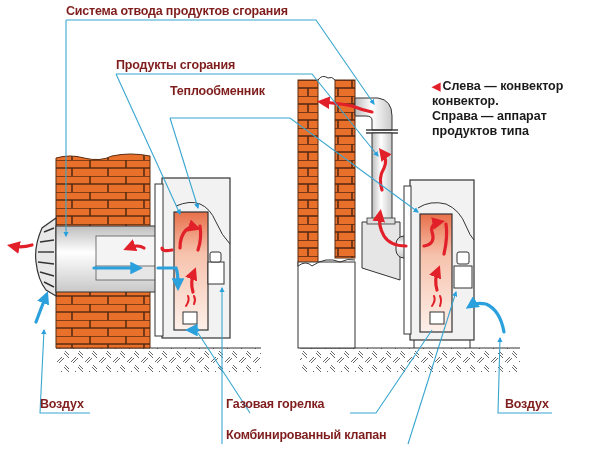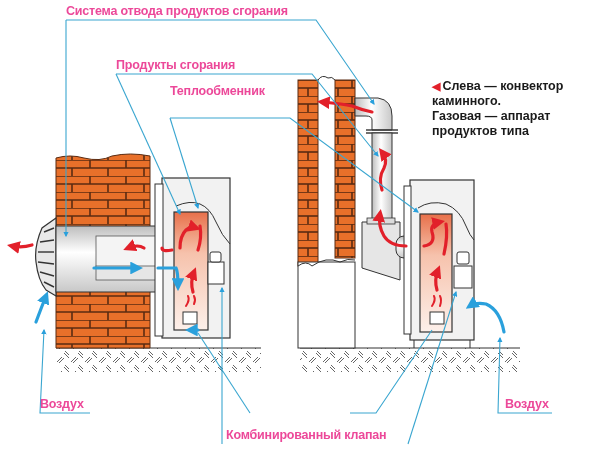--- a/index.html
+++ b/index.html
@@ -1,18 +1,18 @@
 <!DOCTYPE html>
 <html><head>
 <meta charset="utf-8">
 <style>
   html, body { margin: 0; padding: 0; background: #ffffff; }
   #stage { position: relative; width: 600px; height: 460px; overflow: hidden; background: #fff; font-family: "Liberation Sans", sans-serif; }
   svg#diagram { position: absolute; left: 0; top: 0; }
-  .lbl { position: absolute; font-family: "Liberation Sans", sans-serif; font-weight: bold; font-size: 12.5px; color: #ec4899; white-space: nowrap; letter-spacing: -0.2px; }
+  .lbl { position: absolute; font-family: "Liberation Sans", sans-serif; font-weight: bold; font-size: 12.5px; color: #7f1d1d; white-space: nowrap; letter-spacing: -0.2px; }
   .note { position: absolute; font-family: "Liberation Sans", sans-serif; font-weight: bold; font-size: 12.5px; color: #1a1a1a; line-height: 15px; margin-left: 8px; }
   .note .tri { color: #e2202a; font-size: 11px; margin-right: 2px; }
 </style>
 </head>
 <body>
 
 <div id="stage">
   <svg id="diagram" width="600" height="460" viewBox="0 0 600 460">
     <defs>
       <pattern id="bricks" width="36" height="16" patternUnits="userSpaceOnUse">
@@ -170,22 +170,23 @@
       <path d="M408 444 L456 292" marker-end="url(#arrLead)"></path>
 
       <path d="M552 413 L498 413 L500 338" marker-end="url(#arrLead)"></path>
     </g>
   </svg>
 
   <div class="lbl" style="left:66px; top:4px;">Система отвода продуктов сгорания</div>
   <div class="lbl" style="left:116px; top:58px;">Продукты сгорания</div>
   <div class="lbl" style="left:170px; top:84px;">Теплообменник</div>
   <div class="lbl" style="left:40px; top:397px;">Воздух</div>
+  <div class="lbl" style="left:226px; top:397px;">Газовая горелка</div>
   <div class="lbl" style="left:505px; top:397px;">Воздух</div>
   <div class="lbl" style="left:226px; top:428px;text-align:center;">Комбинированный клапан</div>
 
   <div class="note" style="left:424px; top:79px;">
     <div><span class="tri">◀</span><span>Слева — конвектор</span></div>
-    <div>каминного.</div>
-    <div>Газовая — аппарат</div>
+    <div>конвектор.</div>
+    <div>Справа — аппарат</div>
     <div>продуктов типа</div>
   </div>
 </div>
 
 </body></html>

